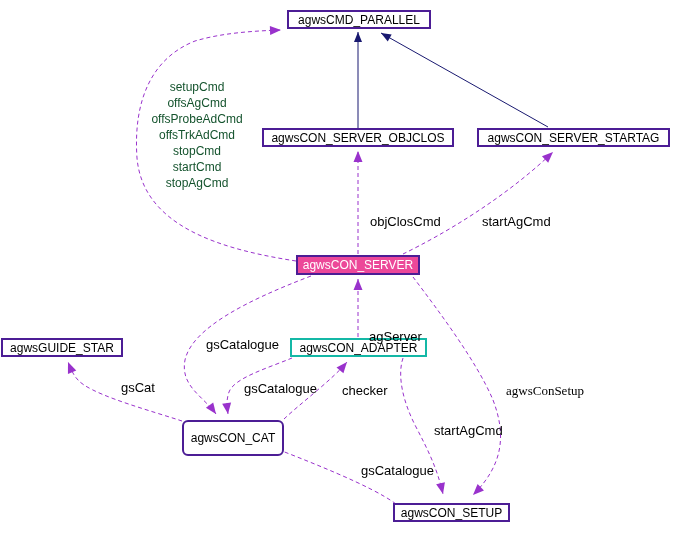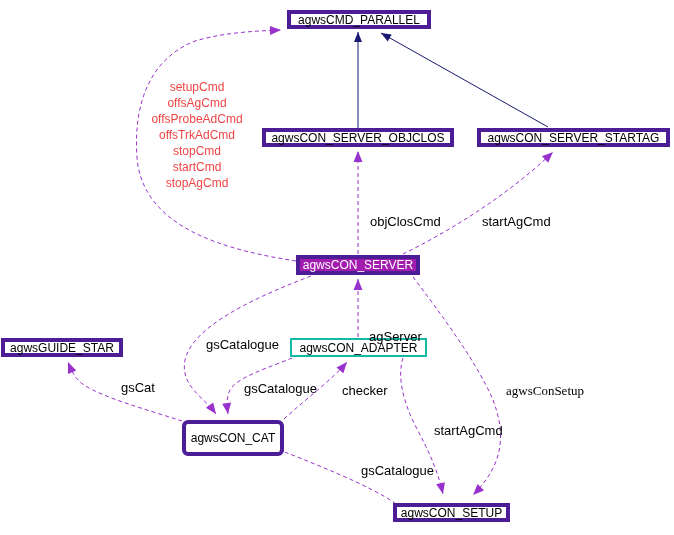--- a/index.html
+++ b/index.html
@@ -7,45 +7,45 @@
     position:relative;
     width:674px;height:535px;
     background:#ffffff;
     font-family:"Liberation Sans", sans-serif;
     overflow:hidden;
   }
   #edges{position:absolute;left:0;top:0;width:674px;height:535px;}
   .node{
     position:absolute;
     box-sizing:border-box;
-    border:4px solid #4c1d95;
+    border:2px solid #4c1d95;
     background:#ffffff;
     color:#000000;
     font-size:12px;
     text-align:center;
     white-space:nowrap;
     display:flex;align-items:center;justify-content:center;
     cursor:pointer;
   }
   .node.current{
-    background:#a21caf;color:#ffffff;cursor:default;
+    background:#ec4899;color:#ffffff;cursor:default;
   }
   .node.highlighted{
     border:2px solid #14b8a6;
   }
   .edge-label{
     position:absolute;
     font-size:13px;
     color:#000000;
     white-space:nowrap;
   }
   .cmd-stack{
     position:absolute;
     left:117px;top:79px;width:160px;
-    font-size:12px;color:#ef4444;
+    font-size:12px;color:#14532d;
     text-align:center;line-height:16px;
   }
   .cmd-stack span{display:block;}
 </style>
 </head>
 <body>
 
 <div id="canvas">
 
   <svg id="edges" viewBox="0 0 674 535" xmlns="http://www.w3.org/2000/svg">

